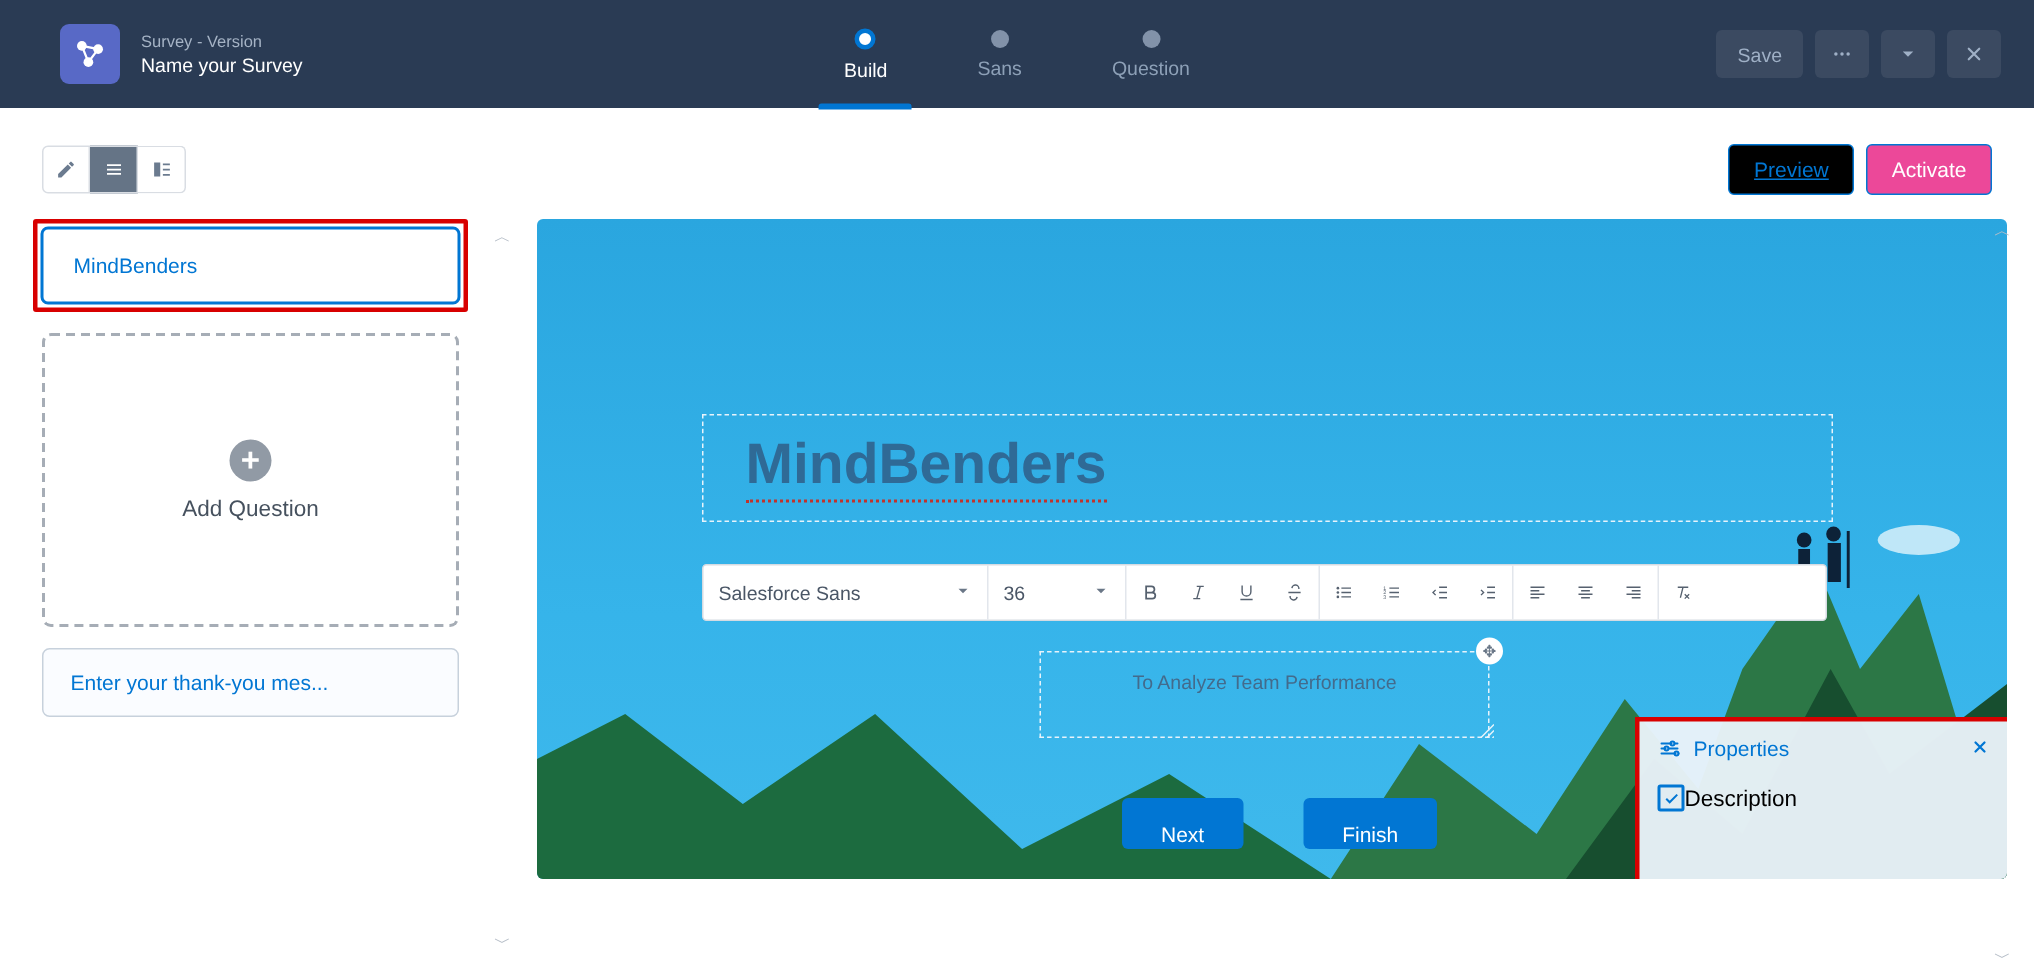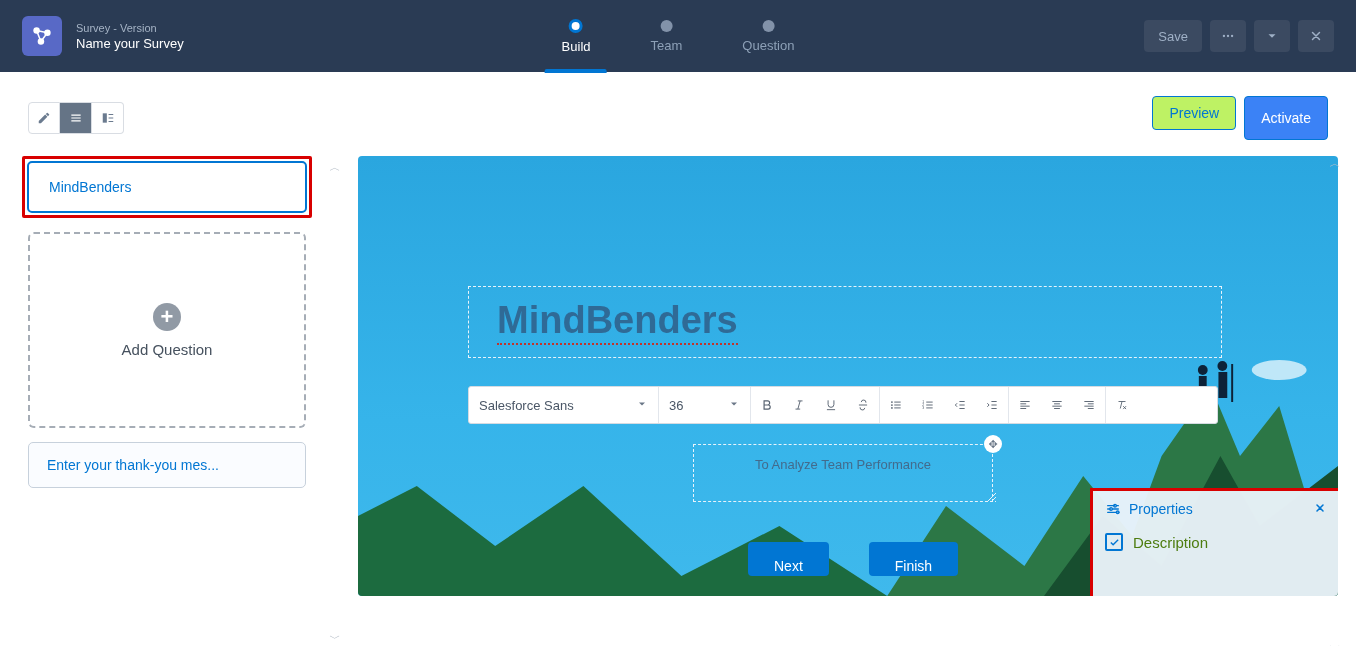--- a/index.html
+++ b/index.html
@@ -2,21 +2,21 @@
 <html><head>
 <meta charset="utf-8">
 <style>
   * { box-sizing: border-box; margin: 0; padding: 0; font-family: -apple-system, BlinkMacSystemFont, "Segoe UI", Arial, sans-serif; }
   body { background: #fff; width: 1356px; height: 646px; overflow: hidden; }
 
   .header {
     height: 72px; background: #2a3b54; display: flex; align-items: center; padding: 0 22px;
     justify-content: space-between; color: #fff;
   }
-  .hdr-left { display: flex; align-items: center; gap: 14px; }
+  .hdr-left { display: flex; align-items: center; gap: 14px; margin-left: 18px; }
   .app-icon {
     width: 40px; height: 40px; background: #5869c6; border-radius: 6px; display: flex;
     align-items: center; justify-content: center;
   }
   .app-icon svg { width: 26px; height: 26px; }
   .title-block { display: flex; flex-direction: column; gap: 2px; }
   .subtitle { font-size: 11px; color: #a5b3c5; }
   .title { font-size: 13px; color: #fff; }
 
   .tabs { display: flex; gap: 60px; position: absolute; left: 50%; transform: translateX(-50%); top: 0; height: 72px; }
@@ -46,25 +46,25 @@
   }
   .vt-btn:first-child { border-radius: 4px 0 0 4px; }
   .vt-btn:last-child { border-radius: 0 4px 4px 0; }
   .vt-btn + .vt-btn { border-left: none; }
   .vt-btn.active { background: #657486; }
   .vt-btn svg { width: 14px; height: 14px; fill: #6b7b8f; }
   .vt-btn.active svg { fill: #fff; }
 
   .top-actions { display: flex; gap: 8px; }
   .btn-outline {
-    height: 34px; padding: 0 16px; background: #bef264; border: 1px solid #0176d3; color: #0176d3;
-    border-radius: 4px; font-size: 14px; cursor: pointer;
+    height: 34px; padding: 0 16px; background: #000000; border: 1px solid #0176d3; color: #0176d3;
+    border-radius: 4px; font-size: 14px; cursor: pointer; text-decoration: underline;
   }
   .btn-primary {
-    height: 44px; padding: 0 16px; background: #3b82f6; border: 1px solid #0176d3; color: #fff;
+    height: 34px; padding: 0 16px; background: #ec4899; border: 1px solid #0176d3; color: #fff;
     border-radius: 4px; font-size: 14px; cursor: pointer;
   }
 
   .workspace { display: flex; padding: 16px 0 0 22px; gap: 16px; height: calc(646px - 72px - 58px); }
   .sidebar { width: 290px; display: flex; flex-direction: column; gap: 14px; }
   .highlight-red { border: 3px solid #d80000; padding: 2px; border-radius: 2px; }
   .page-card {
     border: 2px solid #0176d3; border-radius: 5px; background: #fff; padding: 16px 20px;
     color: #0176d3; font-size: 14px;
   }
@@ -126,21 +126,21 @@
   .cbtn { height:34px; padding:16px 26px; background:#0176d3; border:none; color:#fff; border-radius:4px; font-size:14px; cursor:pointer; }
 
   .props {
     position:absolute; right: 0; bottom: 0; width: 248px; height: 108px;
     background: rgba(234,242,249,0.96); border: 3px solid #d80000; border-bottom:none;border-right:none;
     padding: 10px 12px;
   }
   .props-hd { display:flex; align-items:center; gap:8px; color:#0176d3; font-size:14px; }
   .props-close { margin-left:auto; cursor:pointer; }
   .props-close svg{width:12px;height:12px;fill:#0176d3;}
-  .props-row { margin-top: 16px; display:flex; align-items:center; gap:10px; color:#4d7c0f; font-size:15px; }
+  .props-row { margin-top: 16px; display:flex; align-items:center; color:#000000; font-size:15px; }
   .chk { width:18px;height:18px;border:2px solid #0176d3;border-radius:2px;display:flex;align-items:center;justify-content:center;}
   .chk svg{width:11px;height:11px;fill:#0176d3;}
 </style>
 </head>
 <body>
 
 <div class="header">
   <div class="hdr-left">
     <div class="app-icon">
       <svg viewBox="0 0 24 24">
@@ -156,21 +156,21 @@
     </div>
   </div>
 
   <div class="tabs">
     <div class="tab active">
       <div class="tab-dot"></div>
       <div class="tab-label">Build</div>
     </div>
     <div class="tab">
       <div class="tab-dot"></div>
-      <div class="tab-label">Team</div>
+      <div class="tab-label">Sans</div>
     </div>
     <div class="tab">
       <div class="tab-dot"></div>
       <div class="tab-label">Question</div>
     </div>
   </div>
 
   <div class="hdr-right">
     <button class="btn-dark">Save</button>
     <button class="btn-dark icon-only">

